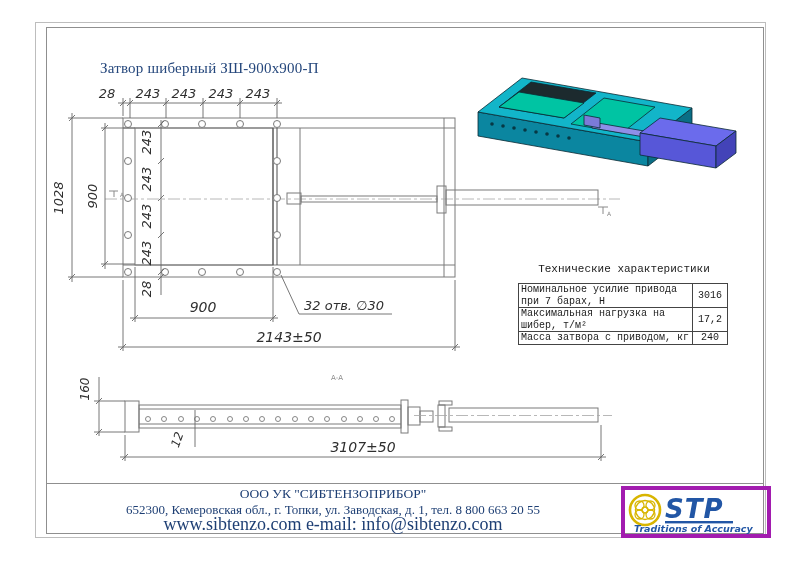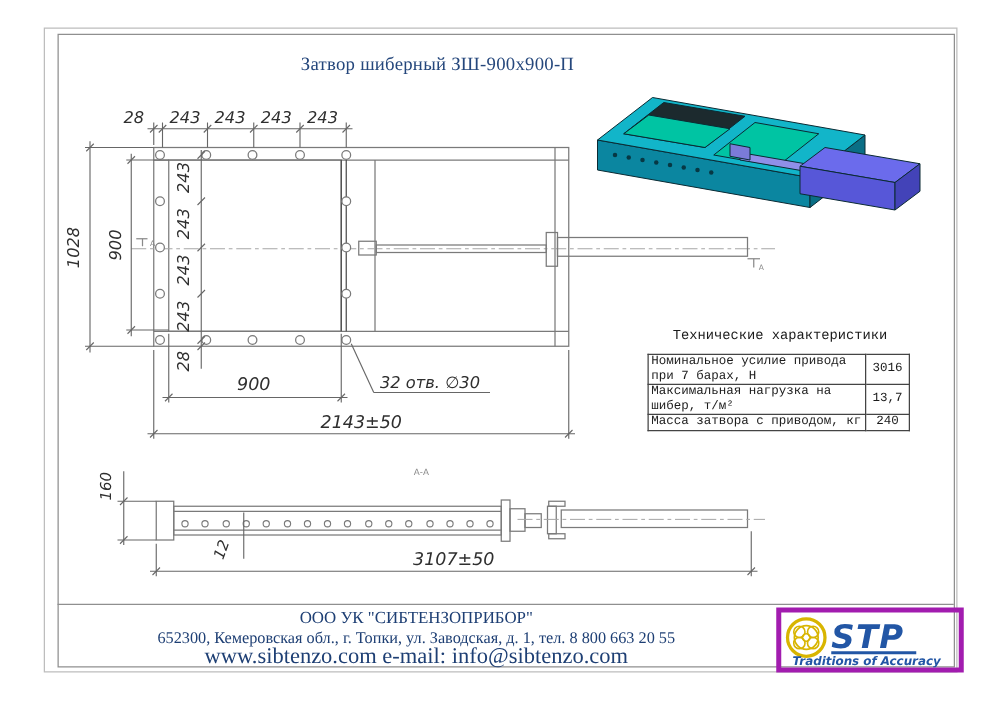--- a/index.html
+++ b/index.html
@@ -1,21 +1,21 @@
 <!DOCTYPE html>
 <html><head>
 <meta charset="utf-8">
 <style>
   html,body{margin:0;padding:0;background:#ffffff;}
   #page{position:relative;width:800px;height:566px;background:#ffffff;overflow:hidden;
         font-family:"Liberation Serif",serif;}
   .abs{position:absolute;}
   .border-outer{left:35px;top:22px;width:729px;height:514px;border:1px solid #bdbdbd;}
   .border-inner{left:46px;top:27px;width:716px;height:505px;border:1px solid #8f8f8f;}
-  .title{left:100px;top:44px;width:500px;text-align:center;font-size:15px;color:#25477c;letter-spacing:.2px;}
+  .title{left:100px;top:60px;width:500px;font-size:15px;color:#25477c;letter-spacing:.2px;}
   .specs{left:518px;top:263px;width:212px;font-size:10.5px;color:#1b1b1b;font-family:Liberation Mono, monospace;}
   .specs .specs-title{text-align:center;font-size:11px;margin-bottom:8px;}
   table.spec{border-collapse:collapse;width:210px;}
   table.spec td{border:1px solid #444;padding:0 2px;font-size:10px;line-height:11.5px;vertical-align:middle;}
   table.spec td.val{width:30px;text-align:center;}
   .footer{left:46px;top:483px;width:717px;height:49px;border-top:1px solid #8f8f8f;}
   .footer-text{left:0;top:2px;width:574px;text-align:center;color:#1e3f74;}
   .footer-text .l1{font-size:13.5px;line-height:16px;}
   .footer-text .l2{font-size:13px;line-height:15px;}
   .footer-text .l3{font-size:18px;line-height:15px;}
@@ -241,21 +241,21 @@
   <div class="abs specs">
     <div class="specs-title">Технические характеристики</div>
     <table class="spec">
       <tbody>
           <tr>
         <td>Номинальное усилие привода при 7 барах, Н</td>
         <td class="val">3016</td>
       </tr>
       <tr>
         <td>Максимальная нагрузка на шибер, т/м²</td>
-        <td class="val">13,7</td>
+        <td class="val">17,2</td>
       </tr>
       <tr>
         <td>Масса затвора с приводом, кг</td>
         <td class="val">240</td>
       </tr>
     </tbody>
       </table>
   </div>
 
   <div class="abs footer">

